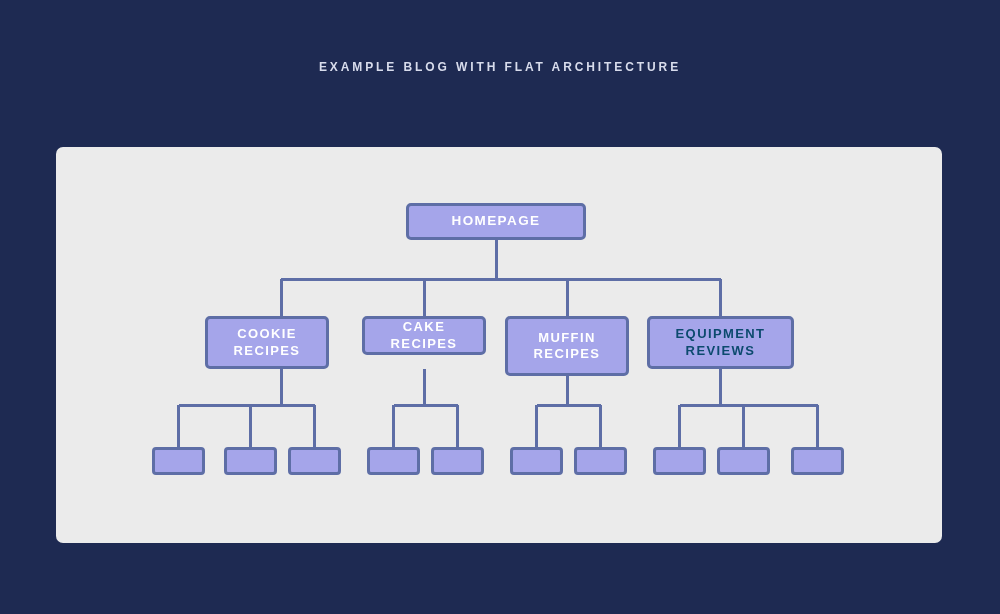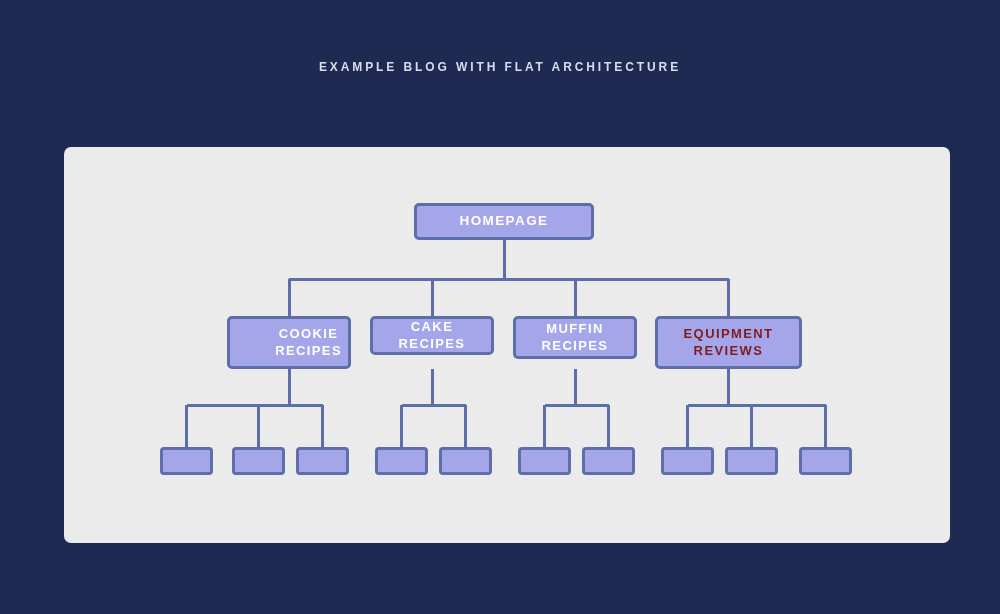--- a/index.html
+++ b/index.html
@@ -28,21 +28,20 @@
     white-space: nowrap;
   }
   #diagram-panel {
     position: absolute;
     left: 56px;
     top: 147px;
     width: 886px;
     height: 396px;
     background: #ebebeb;
     border-radius: 7px;
-    margin-left: 8px;
   }
   #diagram-canvas {
     position: absolute;
     left: 0;
     top: 0;
     width: 886px;
     height: 396px;
   }
   .node {
     position: absolute;
@@ -108,30 +107,30 @@
         <line x1="623.5" y1="258" x2="623.5" y2="300" stroke="#5e6ea6"></line>
         <line x1="687.5" y1="258" x2="687.5" y2="300" stroke="#5e6ea6"></line>
         <line x1="761.5" y1="258" x2="761.5" y2="300" stroke="#5e6ea6"></line>
       </g>
   </svg>
 
   <div id="node-layer">
       <div class="node node-root" style="left: 350px; top: 56px; width: 180px; height: 37px; background: rgb(165, 165, 234); border-color: rgb(94, 110, 166); color: rgb(255, 255, 255);">
         <span class="node-label">HOMEPAGE</span>
       </div>
-      <div class="node node-branch" style="left: 163px; top: 169px; width: 124px; height: 53px; background: rgb(165, 165, 234); border-color: rgb(94, 110, 166); color: rgb(255, 255, 255); justify-content: flex-end;">
+      <div class="node node-branch" style="left: 149px; top: 169px; width: 124px; height: 53px; background: rgb(165, 165, 234); border-color: rgb(94, 110, 166); color: rgb(255, 255, 255);">
         <span class="node-label">COOKIE<br>RECIPES</span>
       </div>
       <div class="node node-branch" style="left: 306px; top: 169px; width: 124px; height: 39px; background: rgb(165, 165, 234); border-color: rgb(94, 110, 166); color: rgb(255, 255, 255);">
         <span class="node-label">CAKE<br>RECIPES</span>
       </div>
-      <div class="node node-branch" style="left: 449px; top: 169px; width: 124px; height: 43px; background: rgb(165, 165, 234); border-color: rgb(94, 110, 166); color: rgb(255, 255, 255);">
+      <div class="node node-branch" style="left: 449px; top: 169px; width: 124px; height: 60px; background: rgb(165, 165, 234); border-color: rgb(94, 110, 166); color: rgb(255, 255, 255);">
         <span class="node-label">MUFFIN<br>RECIPES</span>
       </div>
-      <div class="node node-branch" style="left: 591px; top: 169px; width: 147px; height: 53px; background: rgb(165, 165, 234); border-color: rgb(94, 110, 166); color: #7f1d1d;">
+      <div class="node node-branch" style="left: 591px; top: 169px; width: 147px; height: 53px; background: rgb(165, 165, 234); border-color: rgb(94, 110, 166); color: #0c4a6e;">
         <span class="node-label">EQUIPMENT<br>REVIEWS</span>
       </div>
       <div class="node node-leaf" style="left: 96px; top: 300px; width: 53px; height: 28px; background: rgb(165, 165, 234); border-color: rgb(94, 110, 166); color: rgb(255, 255, 255);"></div>
       <div class="node node-leaf" style="left: 168px; top: 300px; width: 53px; height: 28px; background: rgb(165, 165, 234); border-color: rgb(94, 110, 166); color: rgb(255, 255, 255);"></div>
       <div class="node node-leaf" style="left: 232px; top: 300px; width: 53px; height: 28px; background: rgb(165, 165, 234); border-color: rgb(94, 110, 166); color: rgb(255, 255, 255);"></div>
       <div class="node node-leaf" style="left: 311px; top: 300px; width: 53px; height: 28px; background: rgb(165, 165, 234); border-color: rgb(94, 110, 166); color: rgb(255, 255, 255);"></div>
       <div class="node node-leaf" style="left: 375px; top: 300px; width: 53px; height: 28px; background: rgb(165, 165, 234); border-color: rgb(94, 110, 166); color: rgb(255, 255, 255);"></div>
       <div class="node node-leaf" style="left: 454px; top: 300px; width: 53px; height: 28px; background: rgb(165, 165, 234); border-color: rgb(94, 110, 166); color: rgb(255, 255, 255);"></div>
       <div class="node node-leaf" style="left: 518px; top: 300px; width: 53px; height: 28px; background: rgb(165, 165, 234); border-color: rgb(94, 110, 166); color: rgb(255, 255, 255);"></div>
       <div class="node node-leaf" style="left: 597px; top: 300px; width: 53px; height: 28px; background: rgb(165, 165, 234); border-color: rgb(94, 110, 166); color: rgb(255, 255, 255);"></div>

